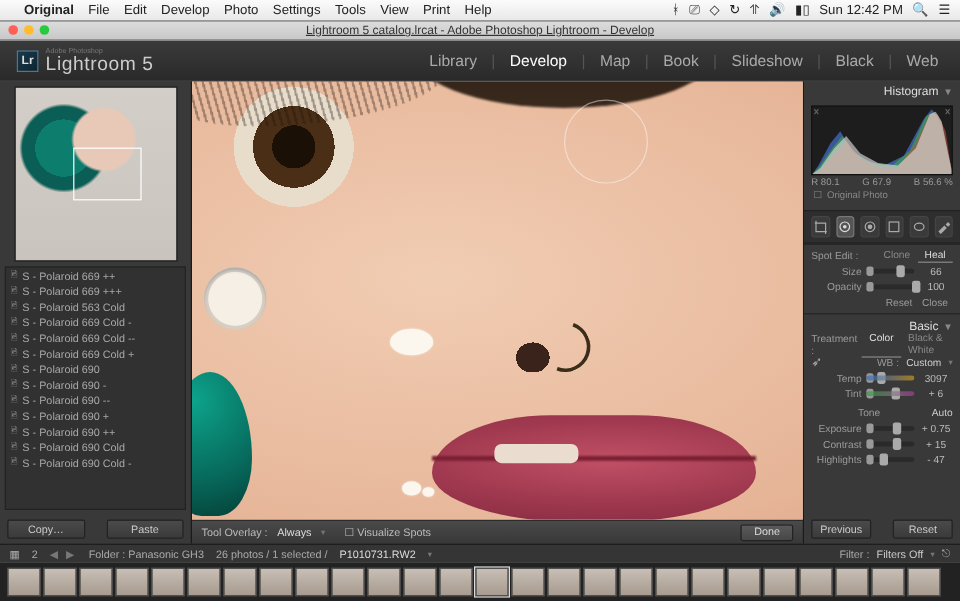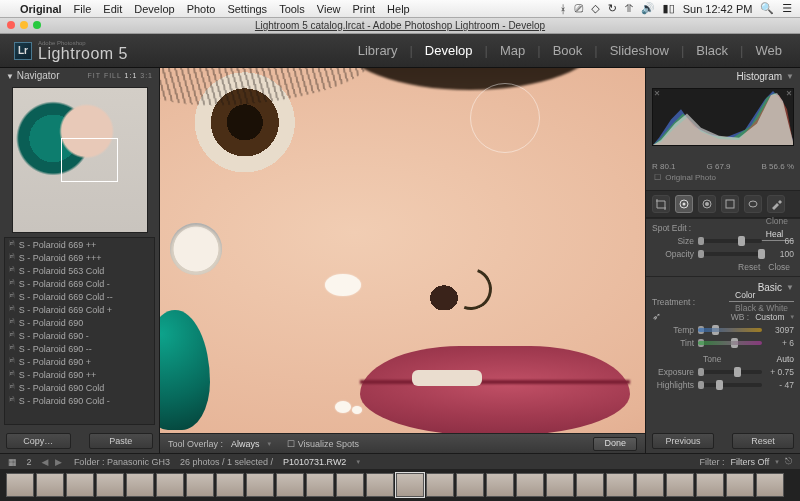--- a/index.html
+++ b/index.html
@@ -19,21 +19,21 @@
   .idbar .prod { margin-left:6px; line-height:1; }
   .idbar .prod .ap { font-size:6px; color:#777; }
   .idbar .prod .lr5 { font-size:16px; color:#ccc; letter-spacing:.5px; }
   .modules { margin-left:auto; display:flex; gap:4px; font-size:13px; color:#aaa; }
   .modules span { padding:0 4px; }
   .modules .sep { color:#555; }
   .modules .active { color:#fff; }
   .workspace { flex:1; display:flex; min-height:0; background:#2e2e2e; }
   .panel { background:#393939; display:flex; flex-direction:column; }
   .panel.left { width:160px; border-right:1px solid #1a1a1a; }
-  .panel.right { width:155px; border-left:1px solid #1a1a1a; }
+  .panel.right { width:131px; border-left:1px solid #1a1a1a; }
   
   .phead { display:flex; align-items:center; justify-content:space-between; padding:2px 6px; font-size:10px; color:#ccc; }
   .phead .tri { font-size:8px; }
   .navimg { width:136px; height:146px; margin:4px auto; background: radial-gradient(circle at 55% 30%, #e8c9b8 0 20%, transparent 22%), radial-gradient(circle at 30% 35%, #0d7d6e 0 18%, #0a5e55 18% 26%, transparent 28%), linear-gradient(#d3cec7,#c9c4be); border:1px solid #222; position:relative; }
   .navimg::after { content:""; position:absolute; left:48px; top:50px; width:55px; height:42px; border:1px solid #fff; }
   .presetlist { flex:1; overflow:hidden; margin:0 4px 4px; background:#313131; border:1px solid #222; }
   .presetlist div { display:flex; align-items:center; height:13px; padding:0 4px; font-size:9px; color:#a8a8a8; }
   .presetlist div::before { content:"🖻"; font-size:7px; margin-right:4px; color:#888; }
   .btnrow { display:flex; gap:18px; padding:4px 6px; }
   .btn { flex:1; height:16px; background:linear-gradient(#4a4a4a,#3a3a3a); border:1px solid #222; border-radius:2px; font-size:9px; color:#ccc; display:flex; align-items:center; justify-content:center; cursor:pointer; }
@@ -57,32 +57,32 @@
   .h3 { left:192px; top:338px; width:10px; height:8px; }
   .brushring { position:absolute; left:310px; top:15px; width:70px; height:70px; border:1px solid rgba(255,255,255,.45); border-radius:50%; }
   .toolbar { height:20px; background: linear-gradient(#4a4a4a,#383838); border-top:1px solid #222; display:flex; align-items:center; padding:0 8px; gap:8px; font-size:9px; }
   .toolbar .done { margin-left:auto; height:14px; padding:0 10px; background:linear-gradient(#5a5a5a,#474747); border:1px solid #222; border-radius:2px; font-size:9px; color:#ddd; }
   
   .sect { padding:2px 6px; border-top:1px solid #252525; }
   .sect-h { display:flex; align-items:center; justify-content:flex-end; gap:4px; height:16px; color:#ddd; font-size:10px; }
   .sect-h .tri { font-size:8px; color:#888; }
   .histo { padding:4px 6px; }
   .histo svg { display:block; width:100%; height:58px; background:#1e1e1e; border:1px solid #111; }
-  .hvals { display:flex; justify-content:space-between; font-size:8px; color:#999; margin-top:16px; }
+  .hvals { display:flex; justify-content:space-between; font-size:8px; color:#999; margin-top:1px; }
   .origphoto { display:flex; align-items:center; gap:4px; font-size:8px; color:#888; padding:2px 2px 4px; }
   .toolstrip { display:flex; gap:5px; padding:4px 6px; background:#2e2e2e; border-top:1px solid #222; border-bottom:1px solid #222; }
   .tool { width:18px; height:18px; border:1px solid #444; border-radius:3px; display:flex; align-items:center; justify-content:center; background:#3a3a3a; cursor:pointer; }
   .tool.active { background:#555; border-color:#777; }
   .row { display:flex; align-items:center; height:13px; gap:4px; }
   .row .lab { flex:0 0 42px; text-align:right; font-size:8.5px; color:#9a9a9a; }
   .row .sl { flex:1; height:4px; background:#2a2a2a; border-radius:2px; position:relative; }
   .row .sl::before { content:""; position:absolute; top:-2px; width:6px; height:8px; background:#999; border-radius:2px; }
-  .row .v { flex:0 0 28px; text-align:right; font-size:8.5px; color:#bbb; }
+  .row .v { flex:0 0 28px; text-align:center; font-size:8.5px; color:#bbb; }
   .right .linkrow { display:flex; justify-content:flex-end; gap:8px; font-size:8.5px; color:#9a9a9a; padding:2px 4px; }
-  .seg { display:flex; justify-content:flex-end; gap:0; font-size:8.5px;flex-direction:column; }
+  .seg { display:flex; justify-content:flex-end; gap:0; font-size:8.5px; }
   .seg span { padding:1px 6px; color:#888; border-bottom:1px solid transparent; cursor:pointer; }
   .seg .on { color:#ddd; border-color:#888; }
   .gradient-temp::after { content:""; position:absolute; inset:0; background:linear-gradient(90deg,#3070c0,#808080,#d0a020); border-radius:2px; opacity:.7; }
   .gradient-tint::after { content:""; position:absolute; inset:0; background:linear-gradient(90deg,#30a040,#808080,#b040a0); border-radius:2px; opacity:.7; }
   
   .status { height:16px; background:#353535; border-top:1px solid #1a1a1a; display:flex; align-items:center; padding:0 8px; gap:10px; font-size:9px; color:#aaa; }
   .status .r { margin-left:auto; display:flex; gap:6px; align-items:center; }
   .filmstrip { height:32px; background:#222; display:flex; align-items:center; padding:0 6px; gap:2px; overflow:hidden; }
   .thumb { width:28px; height:24px; background: linear-gradient(#c7beb5,#a89b90); border:1px solid #555; }
   .thumb.sel { outline:1px solid #ddd; }
@@ -145,26 +145,20 @@
         <span class="sep">|</span>
       <span>Black</span>
         <span class="sep">|</span>
       <span>Web</span>
     </div>
   </div>
 
   <div class="workspace">
 
     <div class="panel left">
-      <div class="phead">
-        <span><span class="tri">▼</span> <span>Navigator</span></span>
-        <span style="font-size:7px;color:#888;letter-spacing:1px">
-          <span>FIT</span> <span>FILL</span> <span style="color:#ddd">1:1</span> <span>3:1</span>
-        </span>
-      </div>
       <div class="navimg"></div>
       <div class="presetlist">
         <div>S - Polaroid 669 ++</div>
         <div>S - Polaroid 669 +++</div>
         <div>S - Polaroid 563 Cold</div>
         <div>S - Polaroid 669 Cold -</div>
         <div>S - Polaroid 669 Cold --</div>
         <div>S - Polaroid 669 Cold +</div>
         <div>S - Polaroid 690</div>
         <div>S - Polaroid 690 -</div>
@@ -334,20 +328,27 @@
           <span style="font-size:8.5px;color:#ccc">Auto</span>
         </div>
         <div class="row">
             <span class="lab">Exposure</span>
             <span class="sl">
               <span class="knob" style="left:56%"></span>
             </span>
             <span class="v">+ 0.75</span>
           </div>
         <div class="row">
+            <span class="lab">Contrast</span>
+            <span class="sl">
+              <span class="knob" style="left:56%"></span>
+            </span>
+            <span class="v">+ 15</span>
+          </div>
+        <div class="row">
             <span class="lab">Highlights</span>
             <span class="sl">
               <span class="knob" style="left:28%"></span>
             </span>
             <span class="v">- 47</span>
           </div>
       </div>
 
       <div class="btnrow" style="margin-top:auto">
         <div class="btn">Previous</div>

